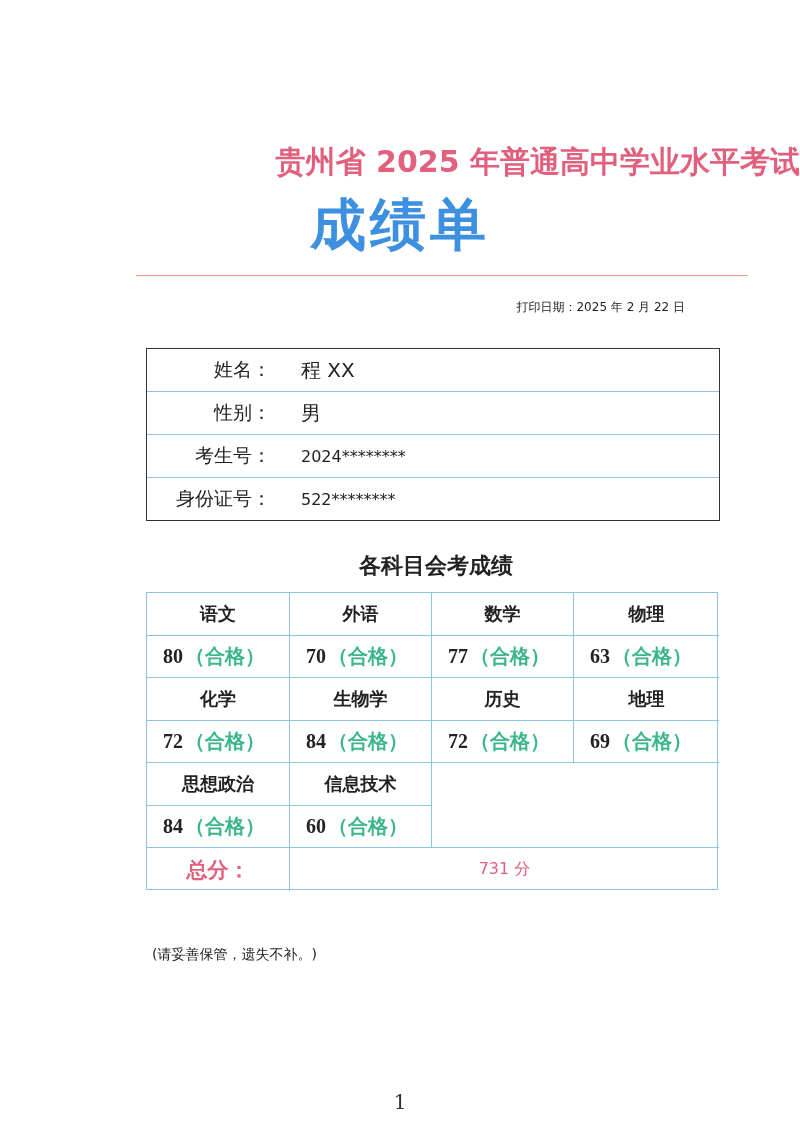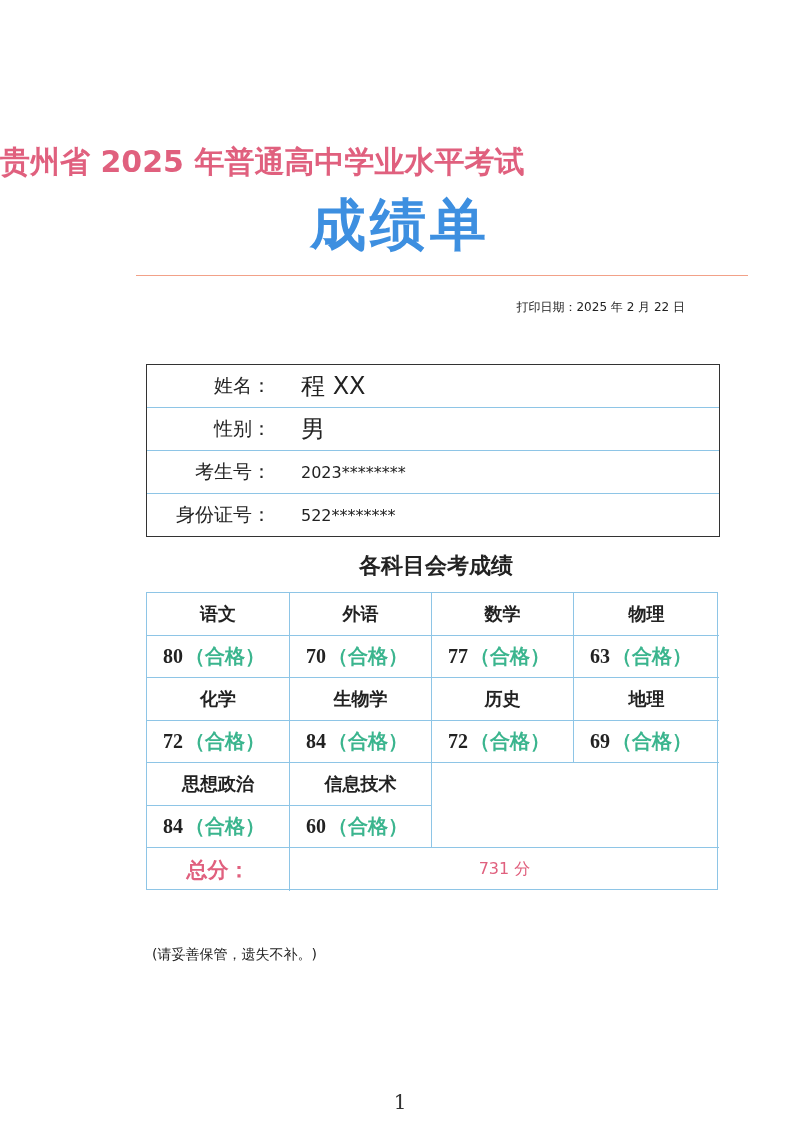--- a/index.html
+++ b/index.html
@@ -2,41 +2,41 @@
 <html><head>
 <meta charset="utf-8">
 <style>
   html, body { margin: 0; padding: 0; }
   body {
     width: 800px; height: 1131px; background: #ffffff; position: relative; overflow: hidden;
     font-family: "DejaVu Sans", "Liberation Sans", sans-serif; color: #222;
   }
   .abs { position: absolute; }
   .title-sub {
-    left: 0; width: 800px; top: 142px; text-align: left;
+    left: 0; width: 800px; top: 142px; text-align: right;
     font-size: 30px; font-weight: bold; color: #e0607e; letter-spacing: 0px;
   }
   .title-main {
     left: 0; width: 800px; top: 188px; text-align: center;
     font-size: 56px; font-weight: bold; color: #3d8fe0; letter-spacing: 4px;
   }
   .divider {
     left: 136px; top: 275px; width: 612px; height: 0; border-top: 1.5px solid #f2a188;
   }
   .print-date {
     left: 492px; width: 193px; top: 299px; text-align: right; font-size: 12px; color: #222;
   }
   .info-table {
-    left: 146px; top: 364px; width: 572px; border: 1px solid #333;
+    left: 146px; top: 348px; width: 572px; border: 1px solid #333;
     border-collapse: collapse;
   }
   .info-row { display: flex; height: 42px; border-bottom: 1px solid #8ec5e6; align-items: center; }
   .info-row:last-child { border-bottom: none; }
   .info-label { width: 124px; text-align: right; font-size: 19px; color: #222; padding-right: 4px; }
-  .info-value { padding-left: 26px; font-size: 24px; color: #222; }
+  .info-value { padding-left: 26px; font-size: 20px; color: #222; }
   .info-value.id { font-size: 16px; }
   .section-title {
     left: 0; width: 872px; top: 551px; text-align: center; font-size: 22px; font-weight: bold; color: #222;
   }
   .grade-grid {
     left: 146px; top: 592px; width: 572px; height: 298px;
     display: grid;
     grid-template-columns: 143px 142px 142px 145px;
     grid-template-rows: 43px 42px 43px 42px 43px 42px 43px;
     border: 1px solid #8ec5e6; box-sizing: border-box; text-align: right;
@@ -64,21 +64,21 @@
   <div class="info-row">
     <div class="info-label">姓名：</div>
     <div class="info-value">程 XX</div>
   </div>
   <div class="info-row">
     <div class="info-label">性别：</div>
     <div class="info-value">男</div>
   </div>
   <div class="info-row">
     <div class="info-label">考生号：</div>
-    <div class="info-value id">2023********</div>
+    <div class="info-value id">2024********</div>
   </div>
   <div class="info-row">
     <div class="info-label">身份证号：</div>
     <div class="info-value id">522********</div>
   </div>
 </div>
 
 <div class="abs section-title">各科目会考成绩</div>
 
 <div class="abs grade-grid">

